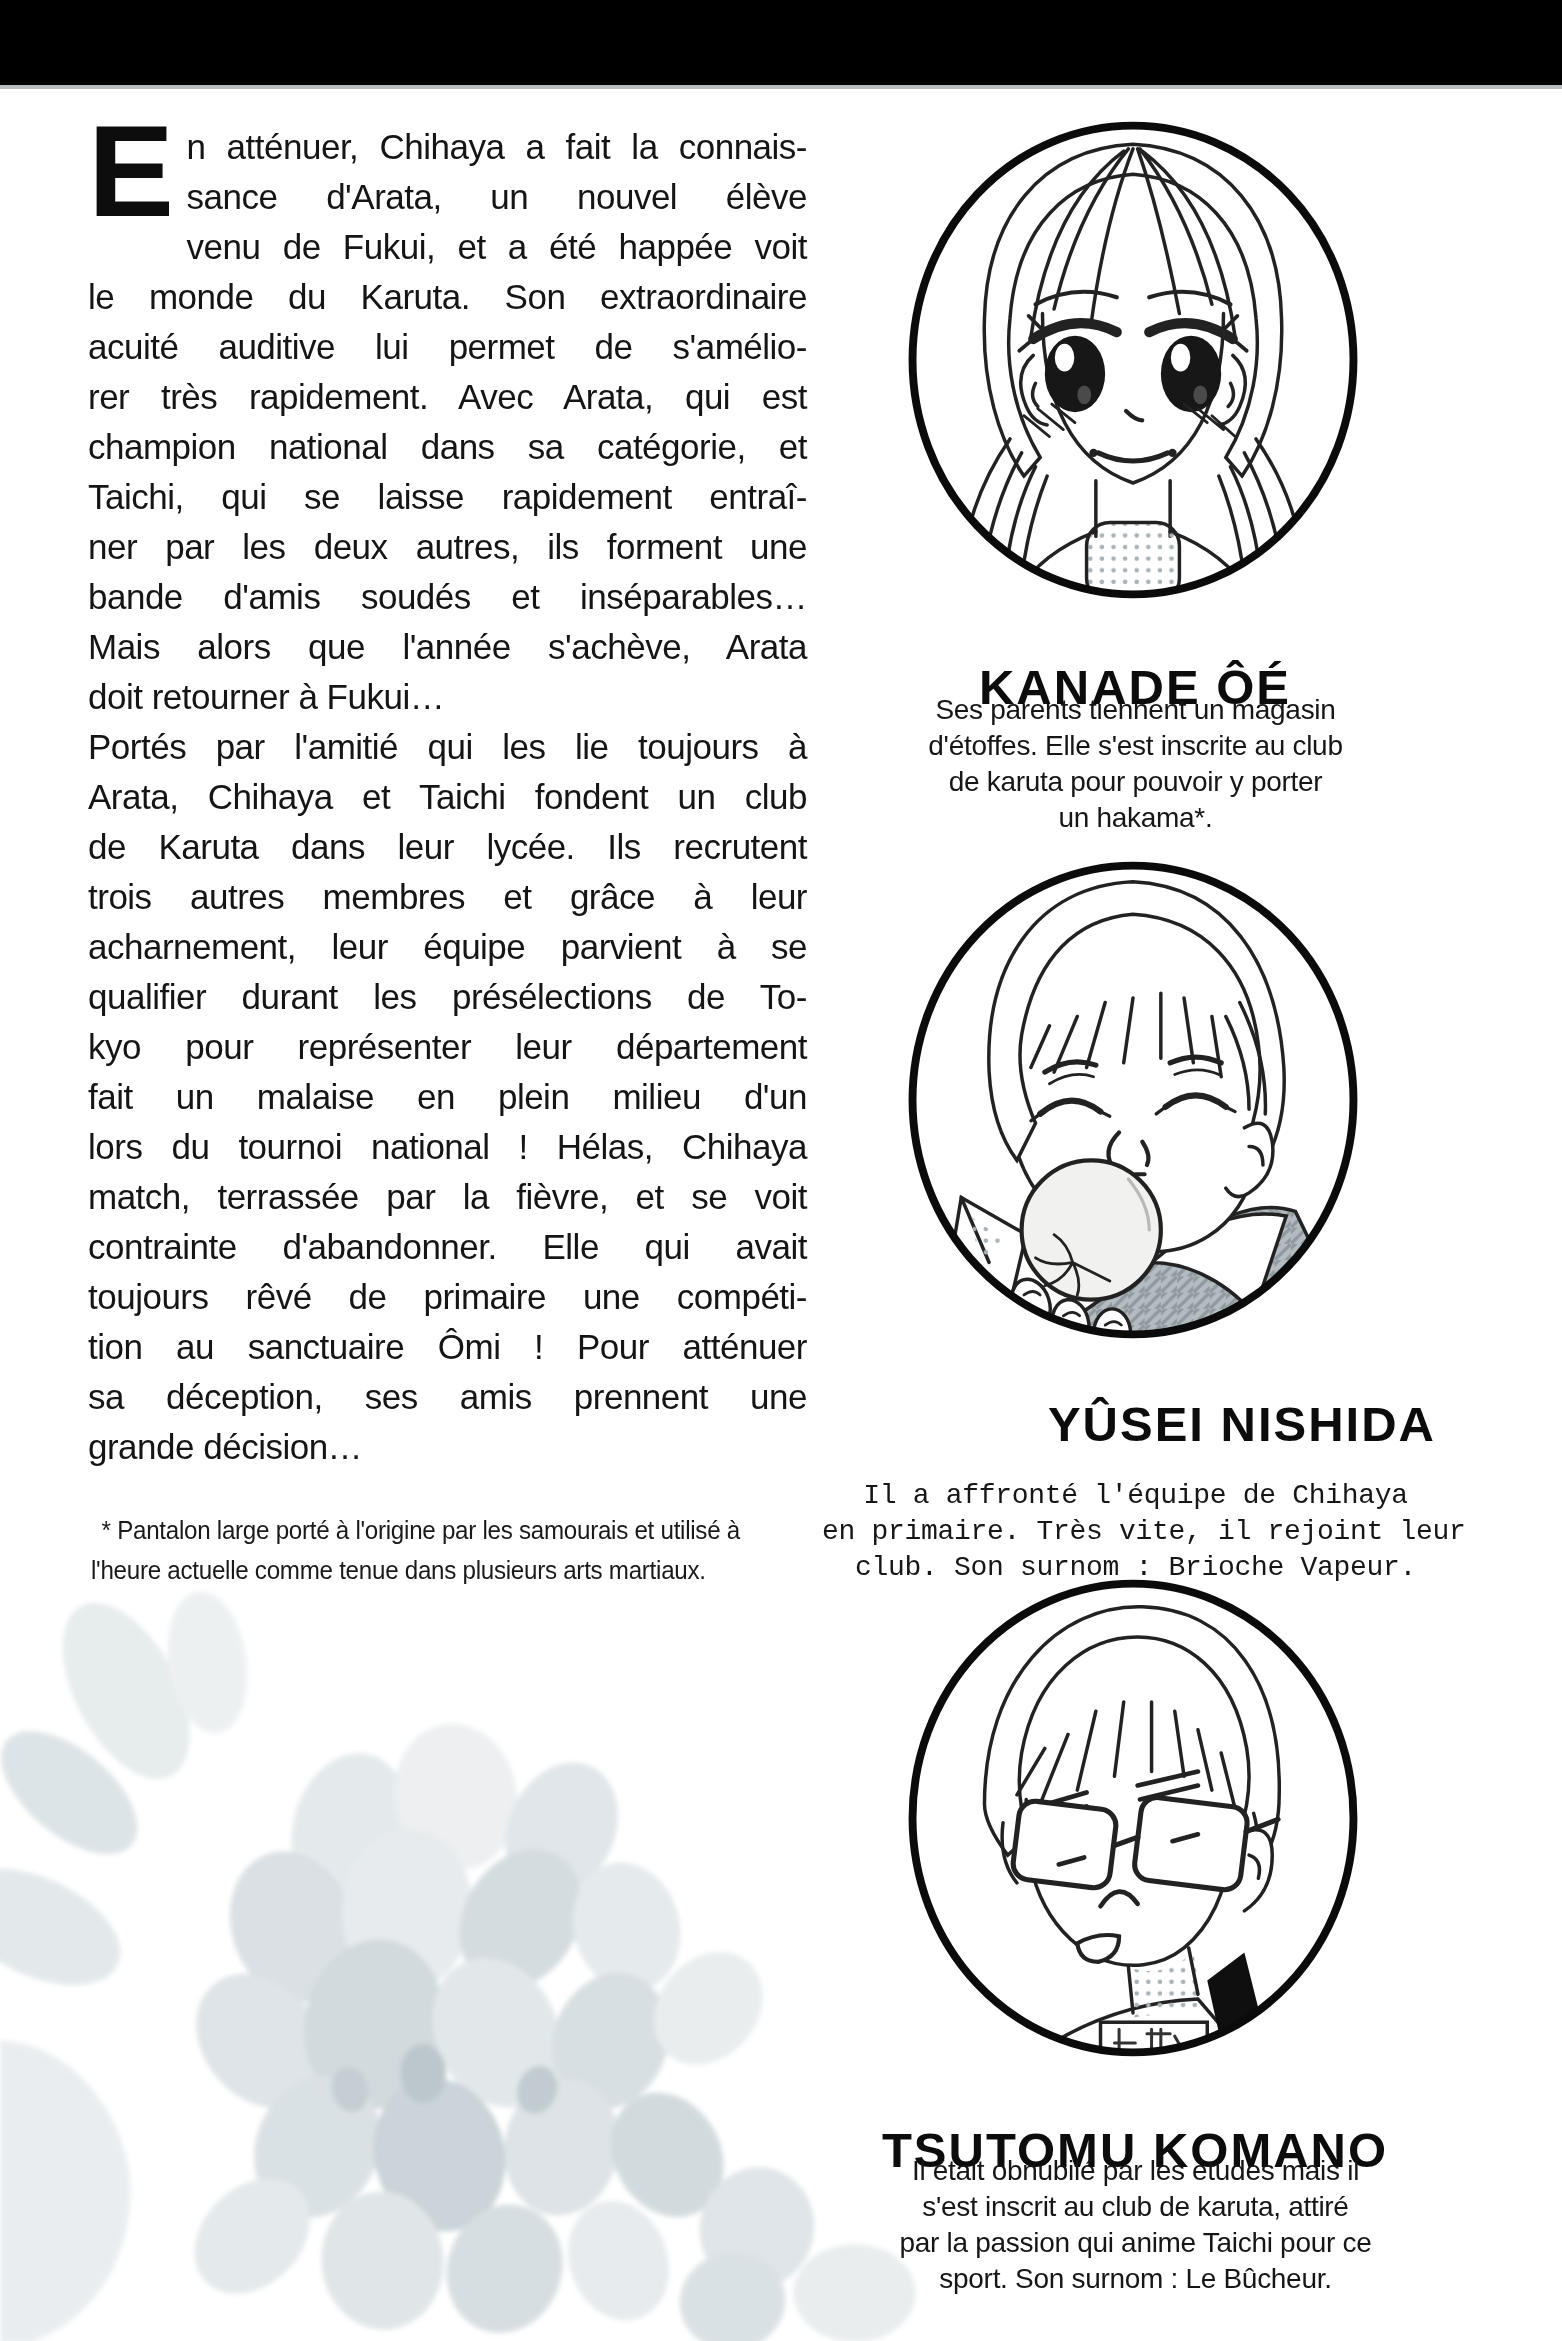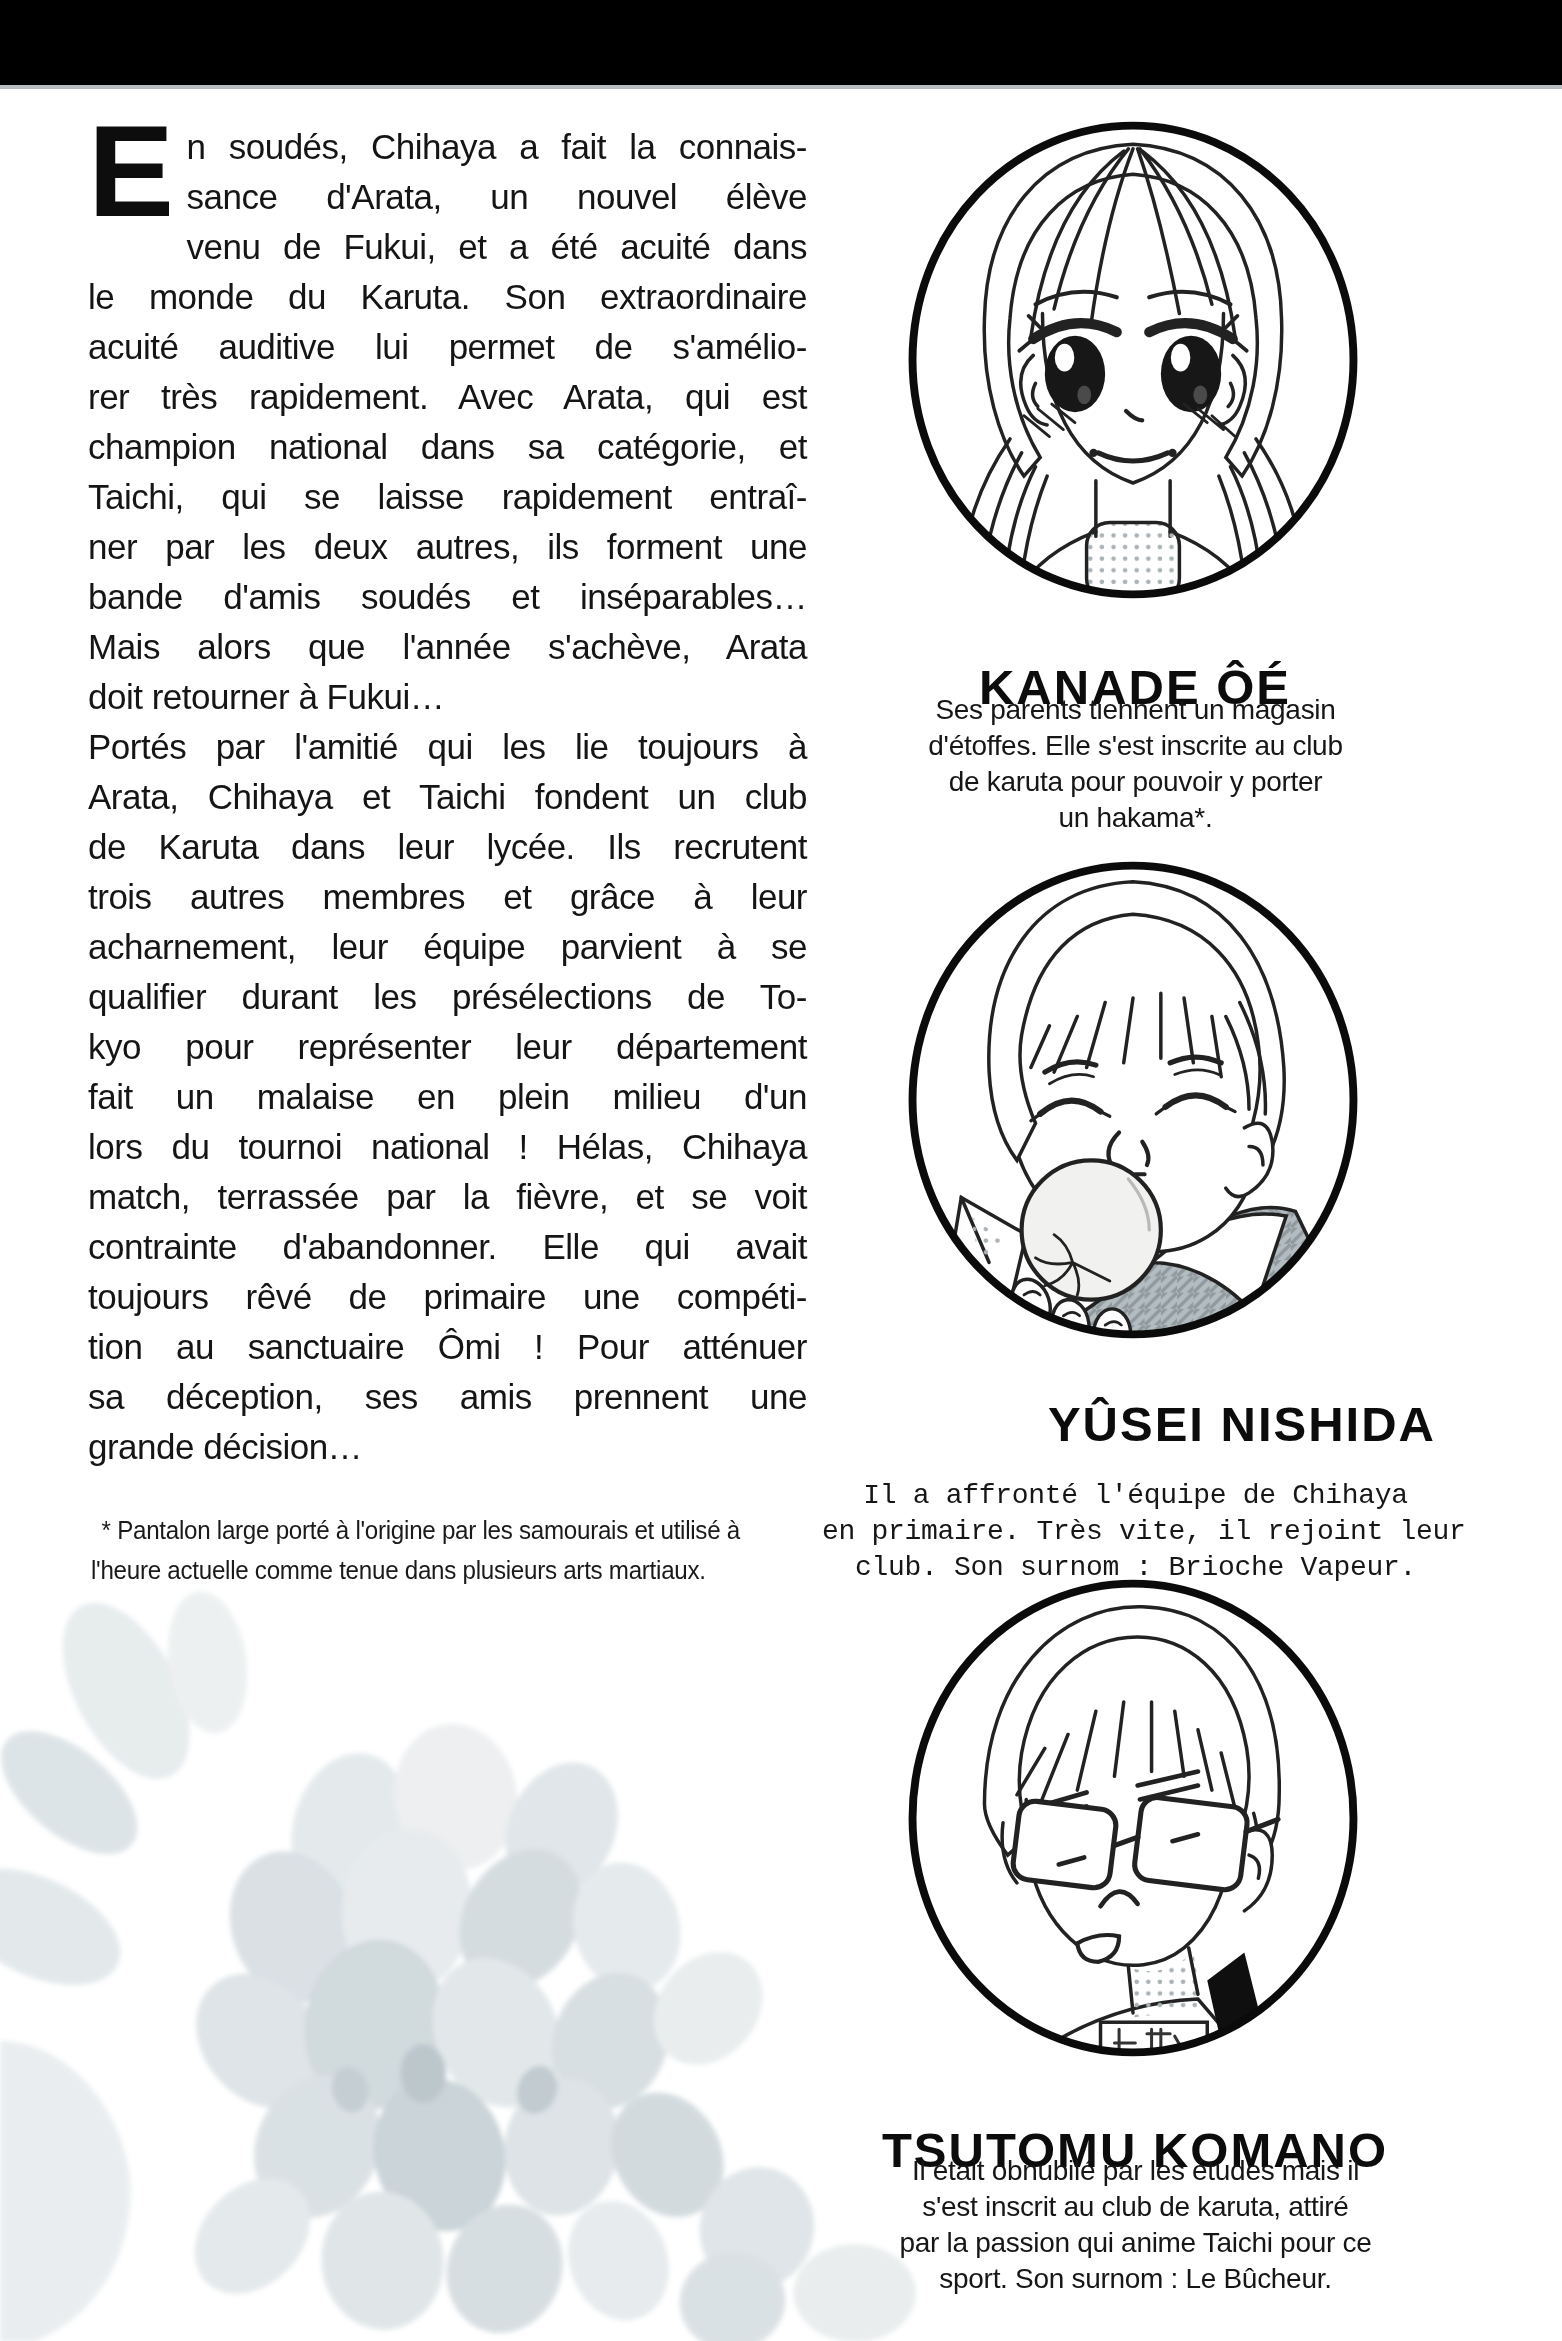--- a/index.html
+++ b/index.html
@@ -51,23 +51,23 @@
 </head>
 <body>
 
 <div class="page">
 
   <div class="topbar"></div>
 
   <div class="synopsis">
     <span class="dropcap">E</span>
     <div>
-        <div class="jline">n soudés, Chihaya a fait la connais-</div>
+        <div class="jline">n atténuer, Chihaya a fait la connais-</div>
         <div class="jline">sance d'Arata, un nouvel élève</div>
-        <div class="jline">venu de Fukui, et a été acuité dans</div>
+        <div class="jline">venu de Fukui, et a été happée voit</div>
         <div class="jline">le monde du Karuta. Son extraordinaire</div>
         <div class="jline">acuité auditive lui permet de s'amélio-</div>
         <div class="jline">rer très rapidement. Avec Arata, qui est</div>
         <div class="jline">champion national dans sa catégorie, et</div>
         <div class="jline">Taichi, qui se laisse rapidement entraî-</div>
         <div class="jline">ner par les deux autres, ils forment une</div>
         <div class="jline">bande d'amis soudés et inséparables…</div>
         <div class="jline">Mais alors que l'année s'achève, Arata</div>
         <div class="jline last">doit retourner à Fukui…</div>
       </div>

